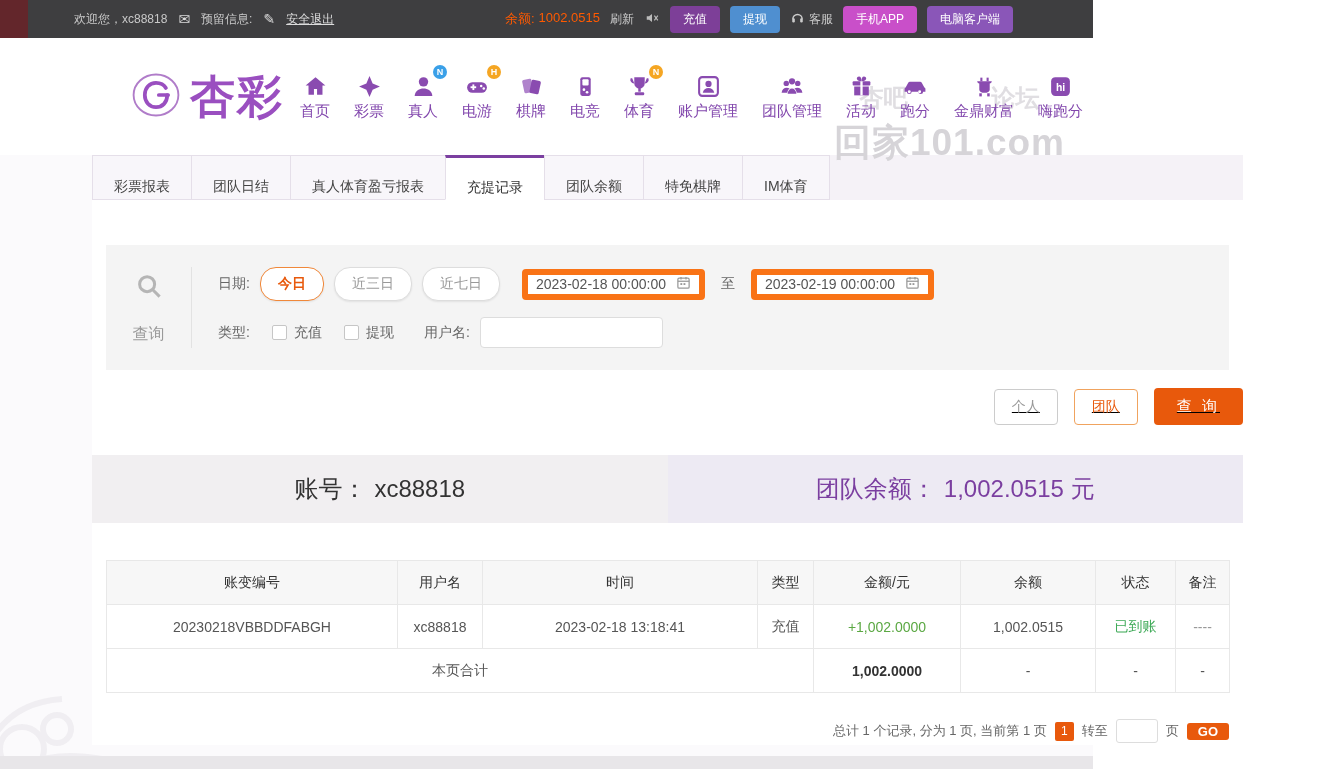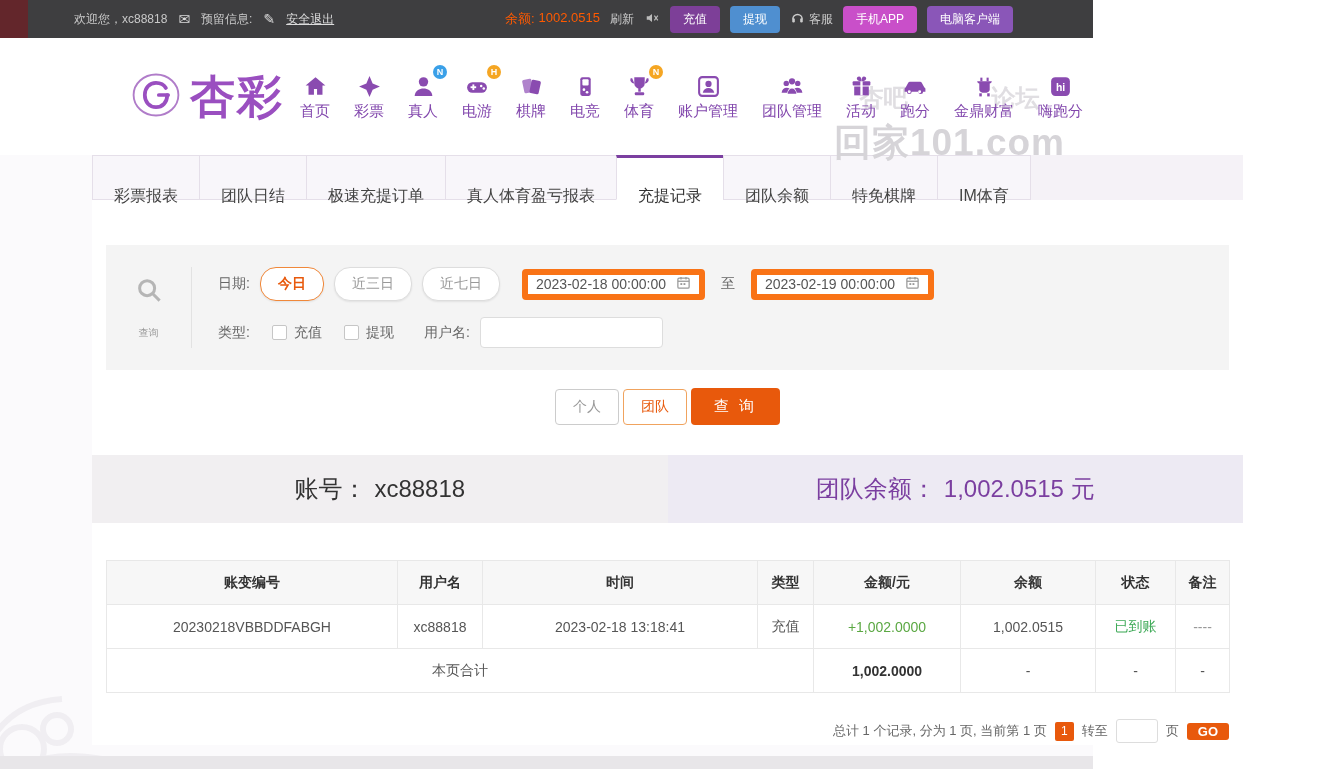--- a/index.html
+++ b/index.html
@@ -33,52 +33,52 @@
   .badge { position:absolute; top:-7px; right:-9px; width:14px; height:14px; border-radius:50%; color:#fff; font-size:9px; font-weight:bold; display:flex; align-items:center; justify-content:center; }
   .badge:empty { display:none; }
   .b-blue { background:#3aa0e8; }
   .b-yellow { background:#f5a623; }
   .watermark { position:absolute; right:28px; top:44px; text-align:left; z-index:0; pointer-events:none; }
   .wm1 { font-size:24px; color:#e0dee2; display:flex; gap:84px; justify-content:center; font-weight:bold; }
   .wm2 { font-size:37px; font-weight:bold; color:#d6d4d8; letter-spacing:1px; margin-top:4px; }
 
   
   .tabstrip { margin:0 92px; width:1151px; display:flex; background:#f5f2f7; height:45px; }
-  .tab { padding:18px 21px; height:45px; line-height:43px; font-size:16px; color:#444; background:#f8f6fa; border:1px solid #e5dfe9; margin-right:-1px; cursor:pointer; white-space:nowrap; }
+  .tab { padding:9px 21px; height:45px; line-height:43px; font-size:14px; color:#444; background:#f8f6fa; border:1px solid #e5dfe9; margin-right:-1px; cursor:pointer; white-space:nowrap; }
   .tab.active { background:#fff; border-top:3px solid #7b3fa0; border-bottom:1px solid #fff; line-height:40px; color:#333; }
 
   
   .card { margin:0 92px; width:1151px; background:#fff; height:545px; }
 
   .filter-panel { margin:0 14px; position:relative; top:45px; background:#f4f4f4; display:flex; padding:22px 0; }
-  .filter-query { width:86px; border-right:1px solid #e2e2e2; display:flex; flex-direction:column; align-items:center; justify-content:center; gap:19px; color:#9a9a9a; font-size:10px; cursor:pointer; }
+  .filter-query { width:86px; border-right:1px solid #e2e2e2; display:flex; flex-direction:column; align-items:center; justify-content:center; gap:19px; color:#9a9a9a; font-size:16px; cursor:pointer; }
   .filter-rows { flex:1; padding:0 16px; display:flex; flex-direction:column; gap:16px; }
   .frow { display:flex; align-items:center; gap:10px; font-size:14px; color:#666; }
   .flabel { width:42px; text-align:right; }
   .pill { padding:7px 17px; border-radius:16px; border:1px solid #ddd; background:#fff; color:#999; font-size:14px; cursor:pointer; box-shadow:0 1px 2px rgba(0,0,0,.08); font-family:inherit; }
   .pill.active { border-color:#f0883a; color:#e8590c; font-weight:bold; }
   .date-box { width:183px; height:31px; border:6px solid #f97316; border-radius:4px; background:#fff; display:flex; align-items:center; justify-content:space-between; padding:0 8px; color:#555; font-size:14px; cursor:pointer; margin-left:12px; }
   .to-label { margin:0 6px; color:#666; }
   .cb-item { display:flex; align-items:center; gap:7px; margin-left:12px; cursor:pointer; }
   .cb-box { width:15px; height:15px; border:1px solid #c6c6c6; background:#fff; border-radius:2px; }
   .uname-label { margin-left:20px; }
   .text-input { width:183px; height:31px; border:1px solid #ddd; border-radius:4px; background:#fff; font-size:14px; padding:0 8px; font-family:inherit; }
 
-  .actions { display:flex; justify-content:center; align-items:center; gap:4px; position:relative; top:63px; }
+  .actions { display:flex; justify-content:flex-end; align-items:center; gap:16px; position:relative; top:63px;text-decoration:underline; }
   .btn-plain { padding:8px 17px; border:1px solid #ccc; color:#999; background:#fff; border-radius:4px; font-size:14px; cursor:pointer; font-family:inherit; }
   .btn-team { border-color:#f0a35e; color:#e8590c; }
   .btn-query { padding:9px 23px; background:#e8590c; color:#fff; border:none; border-radius:4px; font-size:15px; cursor:pointer; font-family:inherit; letter-spacing:3px; }
 
   .summary { display:flex; position:relative; top:93px; height:68px; }
   .sum-left { flex:1; background:#f1eff1; display:flex; align-items:center; justify-content:center; gap:8px; font-size:24px; color:#333; }
   .sum-right { flex:1; background:#edeaf3; display:flex; align-items:center; justify-content:center; gap:8px; font-size:24px; color:#7b3fa0; }
 
   .data-table { width:1123px; margin:0 14px; position:relative; top:130px; border-collapse:collapse; font-size:14px; color:#555; text-align:center; table-layout:fixed; }
   .data-table th, .data-table td { border:1px solid #e8e8e8; height:44px; padding:0 4px; }
-  .data-table th { background:#f7f7f7; color:#333; font-weight:bold; }
+  .data-table th { background:#f7f7f7; color:#333; font-weight:normal; }
   .amount-pos { color:#5ba843; }
   .status-ok { color:#3faa58; }
   .remark { color:#999; }
   .total-amt { font-weight:bold; color:#333; }
 
   .pagination { display:flex; justify-content:flex-end; align-items:center; gap:8px; margin:0 14px; position:relative; top:156px; font-size:13px; color:#666; }
   .page-cur { width:19px; height:19px; background:#e8590c; color:#fff; display:flex; align-items:center; justify-content:center; border-radius:2px; font-size:12px; cursor:pointer; }
   .page-input { width:42px; height:24px; border:1px solid #ddd; border-radius:3px; font-family:inherit; padding:0 4px; font-size:13px; }
   .go-btn { background:#e8590c; color:#fff; border:none; border-radius:3px; padding:1px 11px; font-size:13px; font-weight:bold; cursor:pointer; font-family:inherit; }
 
@@ -286,21 +286,20 @@
         <span>杏吧</span>
         <span>论坛</span>
       </div>
       <div class="wm2">回家101.com</div>
     </div>
   </div>
 
   <div class="tabstrip">
     <div class="tab">彩票报表</div>
     <div class="tab">团队日结</div>
-    <div class="tab">极速充提订单</div>
     <div class="tab">真人体育盈亏报表</div>
     <div class="tab active">充提记录</div>
     <div class="tab">团队余额</div>
     <div class="tab">特免棋牌</div>
     <div class="tab">IM体育</div>
   </div>
 
   <div class="card">
 
     <div class="filter-panel">

